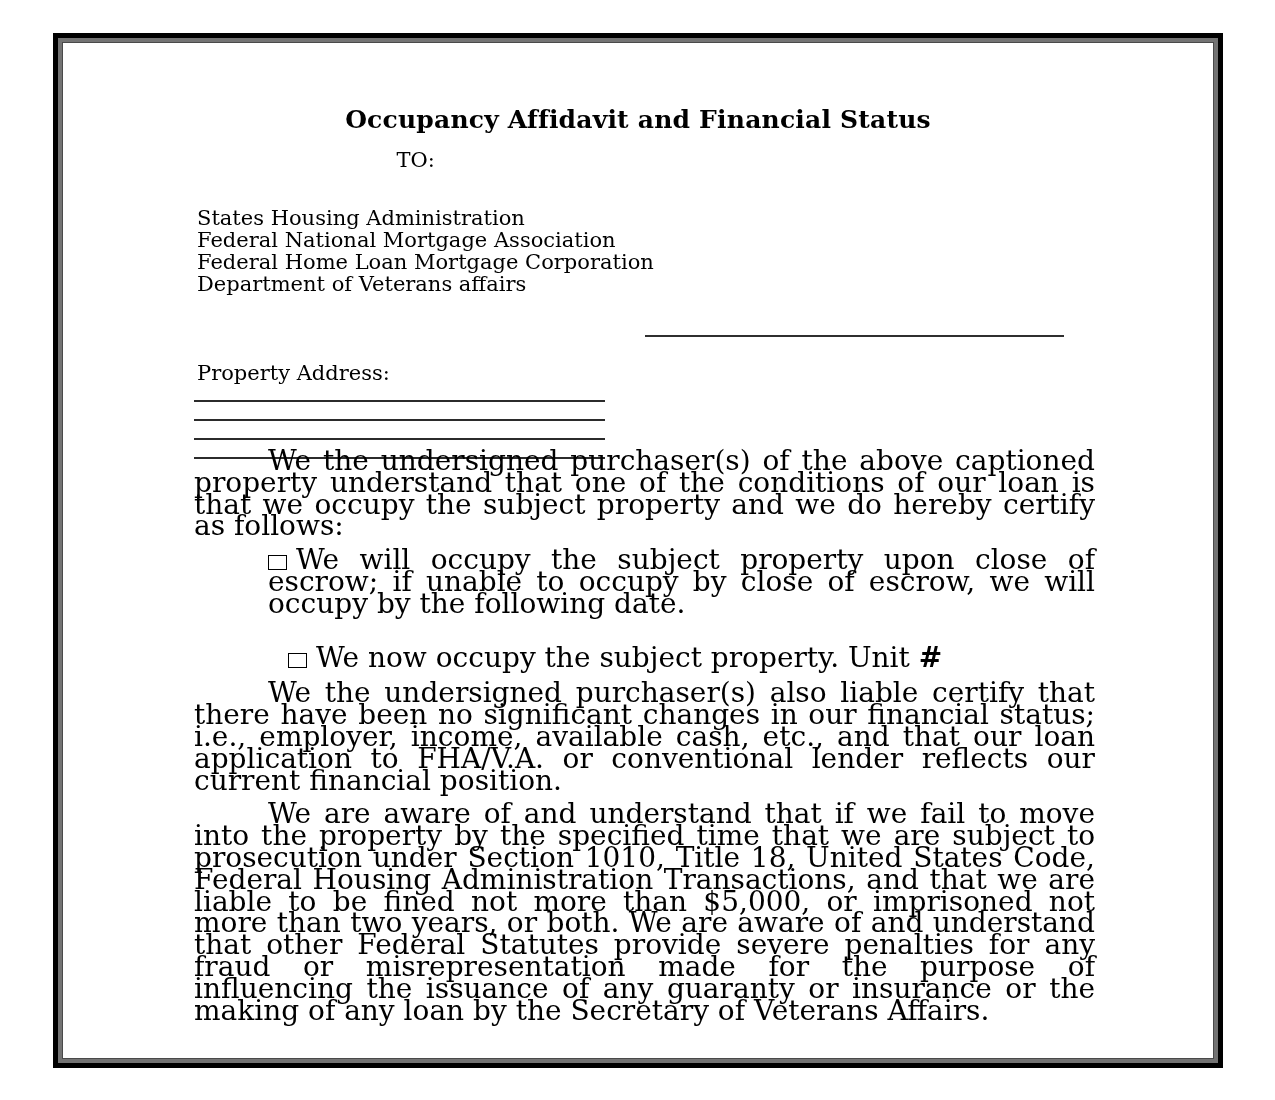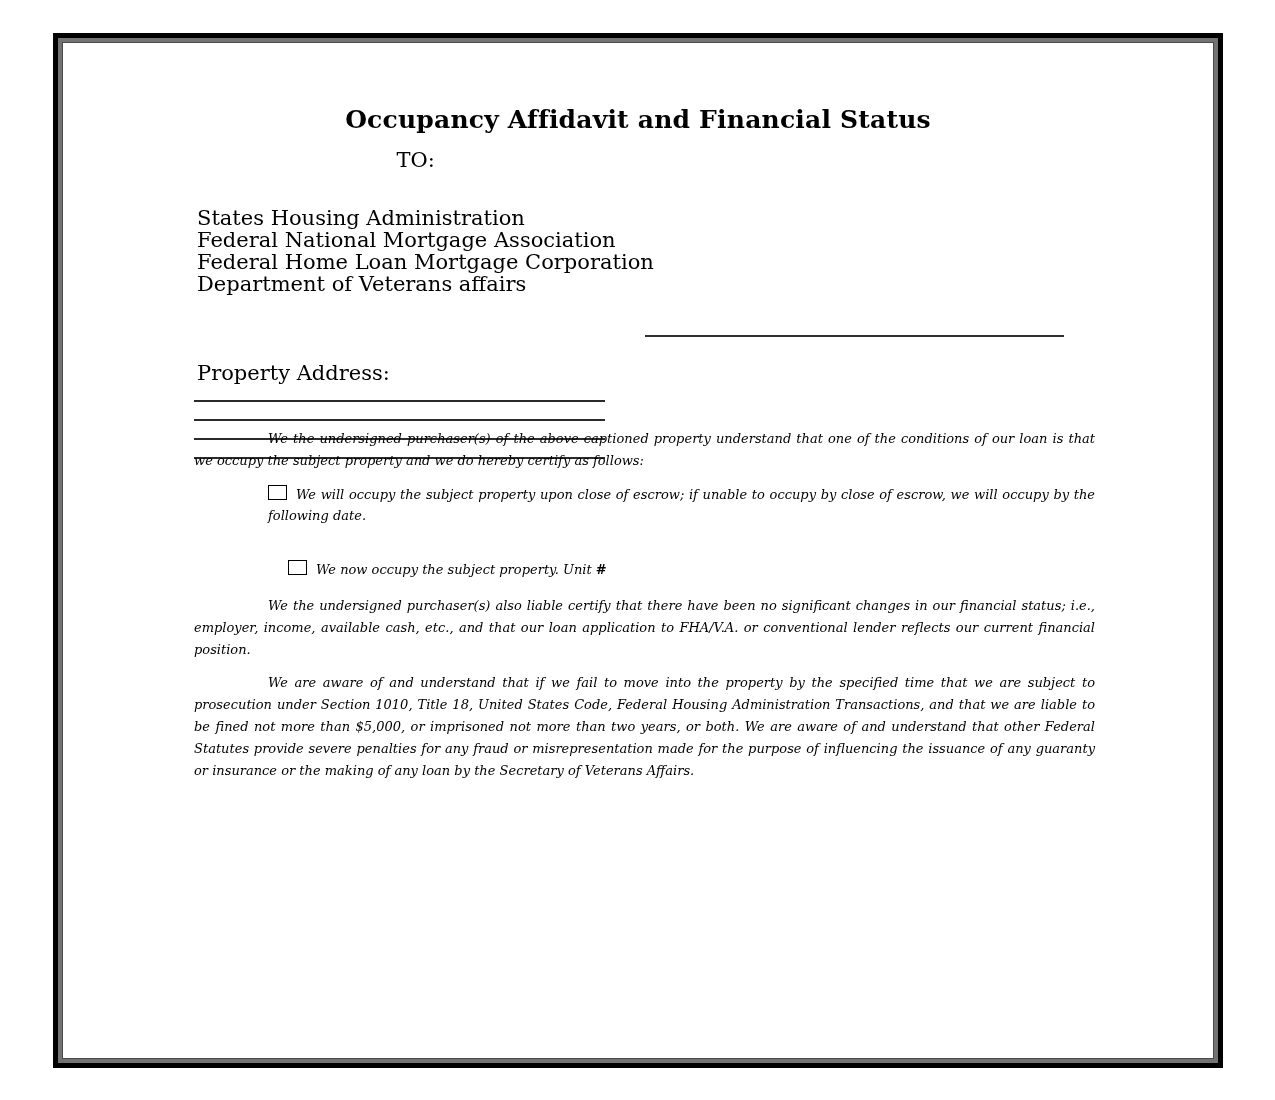--- a/index.html
+++ b/index.html
@@ -124,27 +124,26 @@
     height: 0;
     border-top: 2px solid #2b2b2b;
     margin-bottom: 17px;
   }
   .addr-rule:last-child { margin-bottom: 0; }
 
   
   .body-copy {
     position: absolute;
     left: 131px;
-    top: 385px;
+    top: 407px;
     width: 901px;
-    font-size: 13px;
+    font-size: 28px;
     line-height: 21.8px;
     text-align: justify;
     text-justify: inter-word;
-    font-style: italic;
   }
   .para {
     margin: 0 0 12px 0;
     text-indent: 74px;
     text-align: justify;
   }
   .para.last { margin-bottom: 0; }
 
   .check-block {
     margin: 0 0 14px 0;

